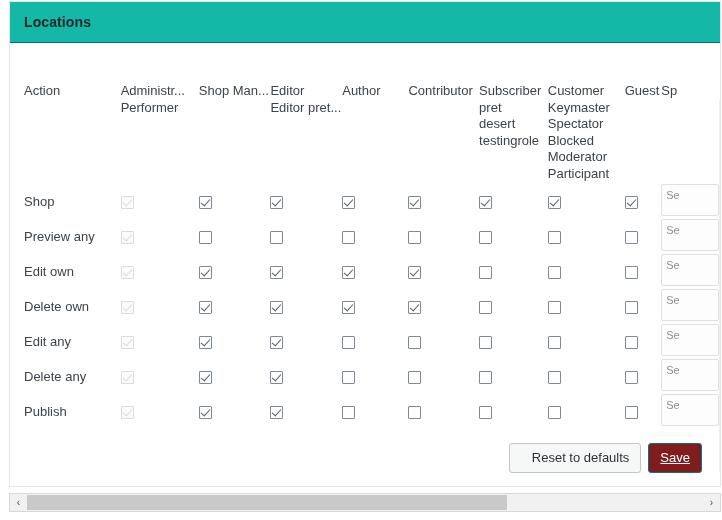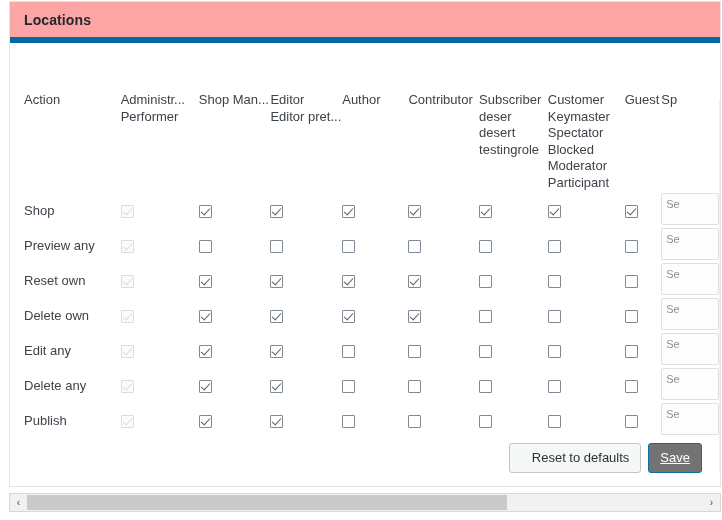--- a/index.html
+++ b/index.html
@@ -24,22 +24,22 @@
     width: 712px;
     height: 486px;
     background: #ffffff;
     border: 1px solid #e2e4e7;
     border-top: 1px solid #e2e4e7;
     box-sizing: border-box;
   }
 
   .card-header {
     height: 41px;
-    border-bottom: 6px solid #0369a1;
-    background: #fca5a5;
+    border-bottom: 1px solid #0369a1;
+    background: #14b8a6;
     display: flex;
     align-items: center;
     padding-left: 14px;
     box-sizing: border-box;
     text-align: right;
   }
   .card-title {
     font-size: 14px;
     font-weight: 600;
     color: #23282d;
@@ -96,21 +96,21 @@
     cursor: default;
   }
   .cbx.disabled.checked::after {
     border-color: #dcdcde;
   }
 
   
   .table-viewport {
     position: absolute;
     left: 0;
-    top: 49px;
+    top: 40px;
     width: 711px;
     height: 372px;
     overflow: hidden;
   }
   table.perm {
     border-collapse: collapse;
     table-layout: fixed;
     margin-left: 14px;
   }
   table.perm th {
@@ -277,21 +277,21 @@
                 <span class="role-sub">Editor pret...</span>
               </th>
               <th class="col-wide">
                 <span class="role-name">Author</span>
               </th>
               <th class="col-wide">
                 <span class="role-name">Contributor</span>
               </th>
               <th class="col-sub">
                 <span class="role-name">Subscriber</span>
-                <span class="role-sub">deser</span>
+                <span class="role-sub">pret</span>
                 <span class="role-sub">desert</span>
                 <span class="role-sub">testingrole</span>
               </th>
               <th class="col-cust">
                 <span class="role-name">Customer</span>
                 <span class="role-sub">Keymaster</span>
                 <span class="role-sub">Spectator</span>
                 <span class="role-sub">Blocked</span>
                 <span class="role-sub">Moderator</span>
                 <span class="role-sub">Participant</span>
@@ -323,21 +323,21 @@
               <td><span class="cbx"></span></td>
               <td><span class="cbx"></span></td>
               <td><span class="cbx"></span></td>
               <td><span class="cbx"></span></td>
               <td><span class="cbx"></span></td>
               <td><span class="cbx"></span></td>
               <td><span class="cbx"></span></td>
               <td><span class="sel-box">Se</span></td>
             </tr>
             <tr>
-              <td class="action-cell">Reset own</td>
+              <td class="action-cell">Edit own</td>
               <td><span class="cbx checked disabled"></span></td>
               <td><span class="cbx checked"></span></td>
               <td><span class="cbx checked"></span></td>
               <td><span class="cbx checked"></span></td>
               <td><span class="cbx checked"></span></td>
               <td><span class="cbx"></span></td>
               <td><span class="cbx"></span></td>
               <td><span class="cbx"></span></td>
               <td><span class="sel-box">Se</span></td>
             </tr>
@@ -390,21 +390,21 @@
               <td><span class="sel-box">Se</span></td>
             </tr>
           </tbody>
       </table>
     </div>
 
     <div class="clip-line"></div>
 
     <div class="footer">
       <button class="btn btn-secondary">Reset to defaults</button>
-      <button class="btn btn-primary" id="save-btn" style="background: #737373; text-decoration: underline;">Save</button>
+      <button class="btn btn-primary" id="save-btn" style="background: #7f1d1d; text-decoration: underline;">Save</button>
     </div>
 
   </div>
 </div>
 
 <div class="hscroll">
   <div class="hscroll-arrow">‹</div>
   <div class="hscroll-track">
     <div class="hscroll-thumb" id="hthumb" style="width: 71%;"></div>
   </div>

